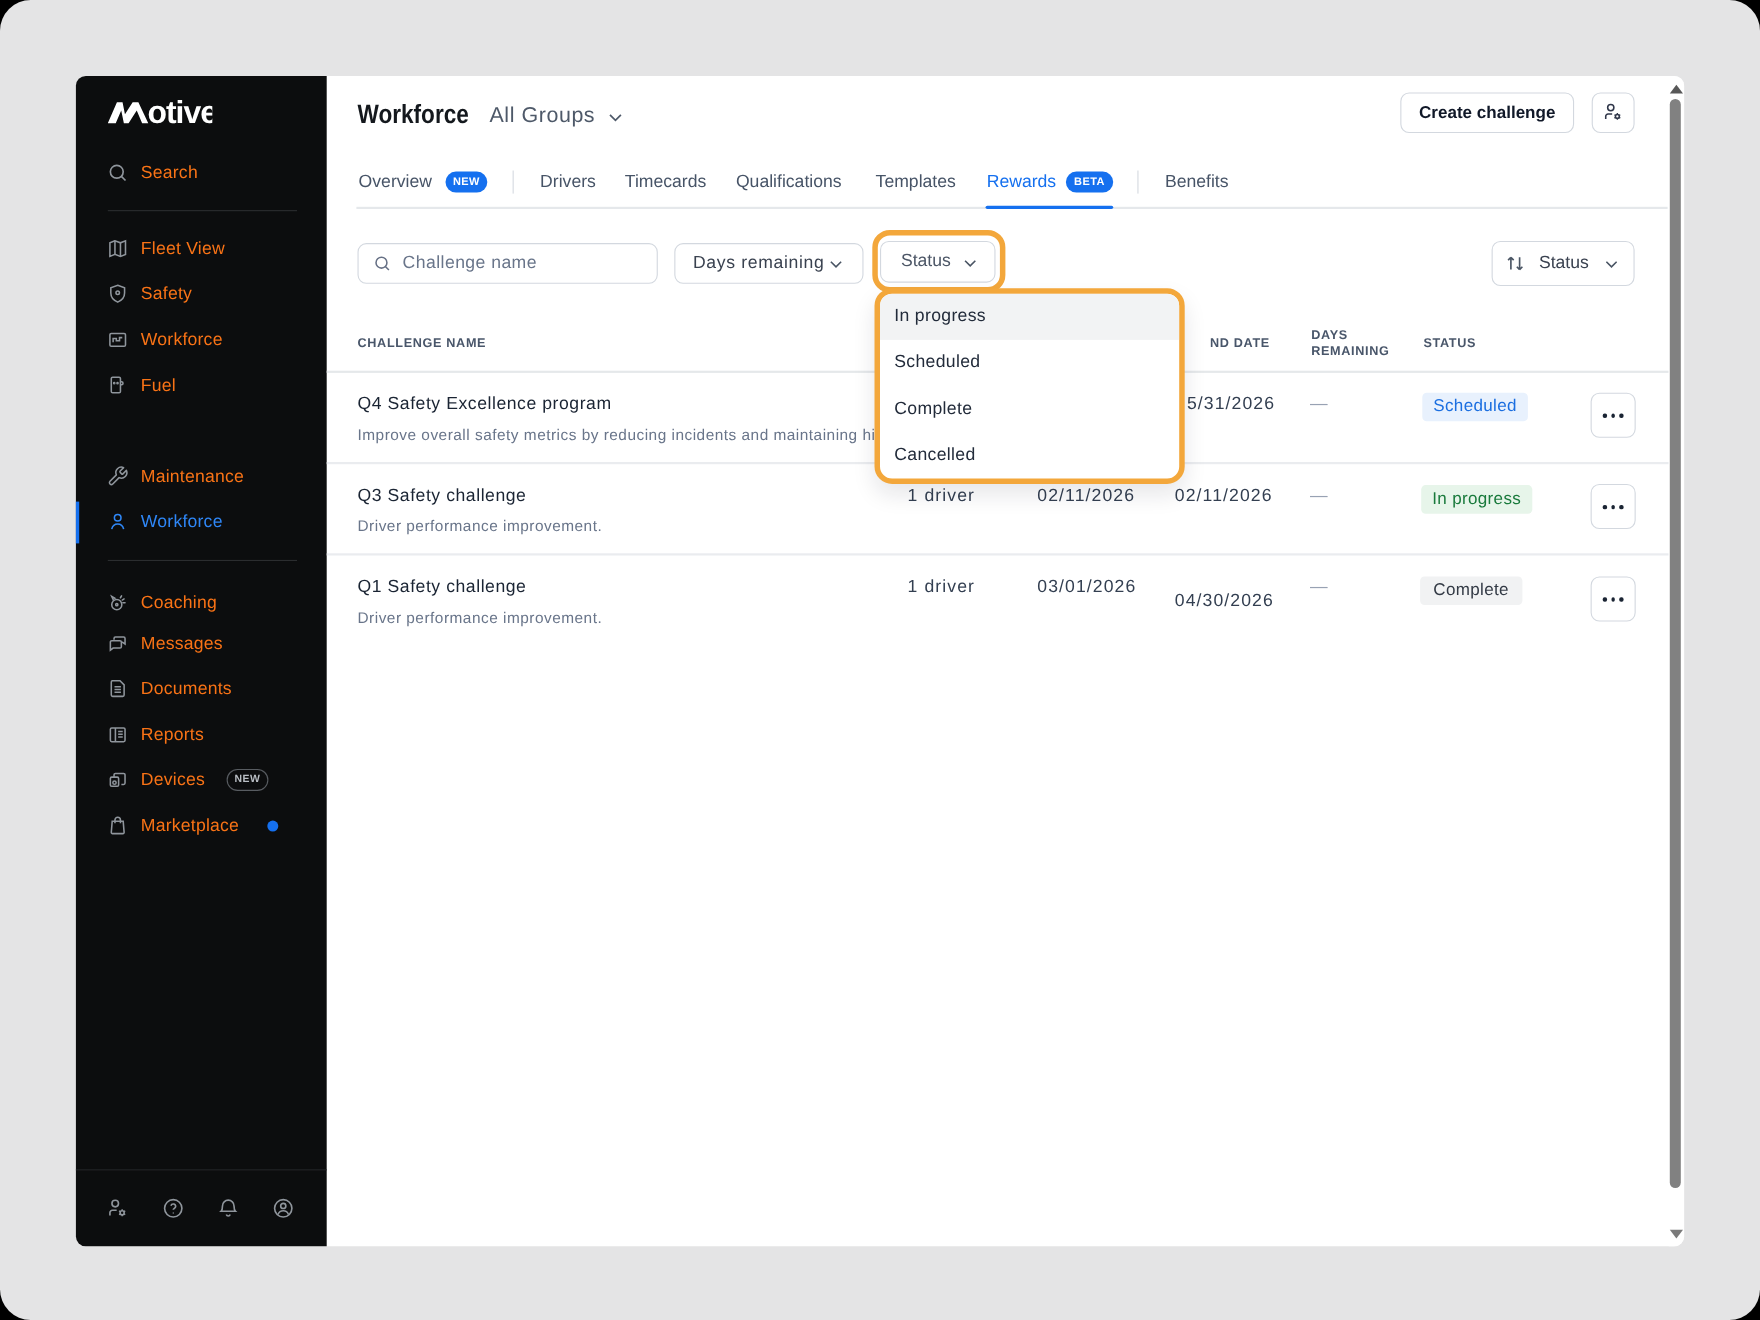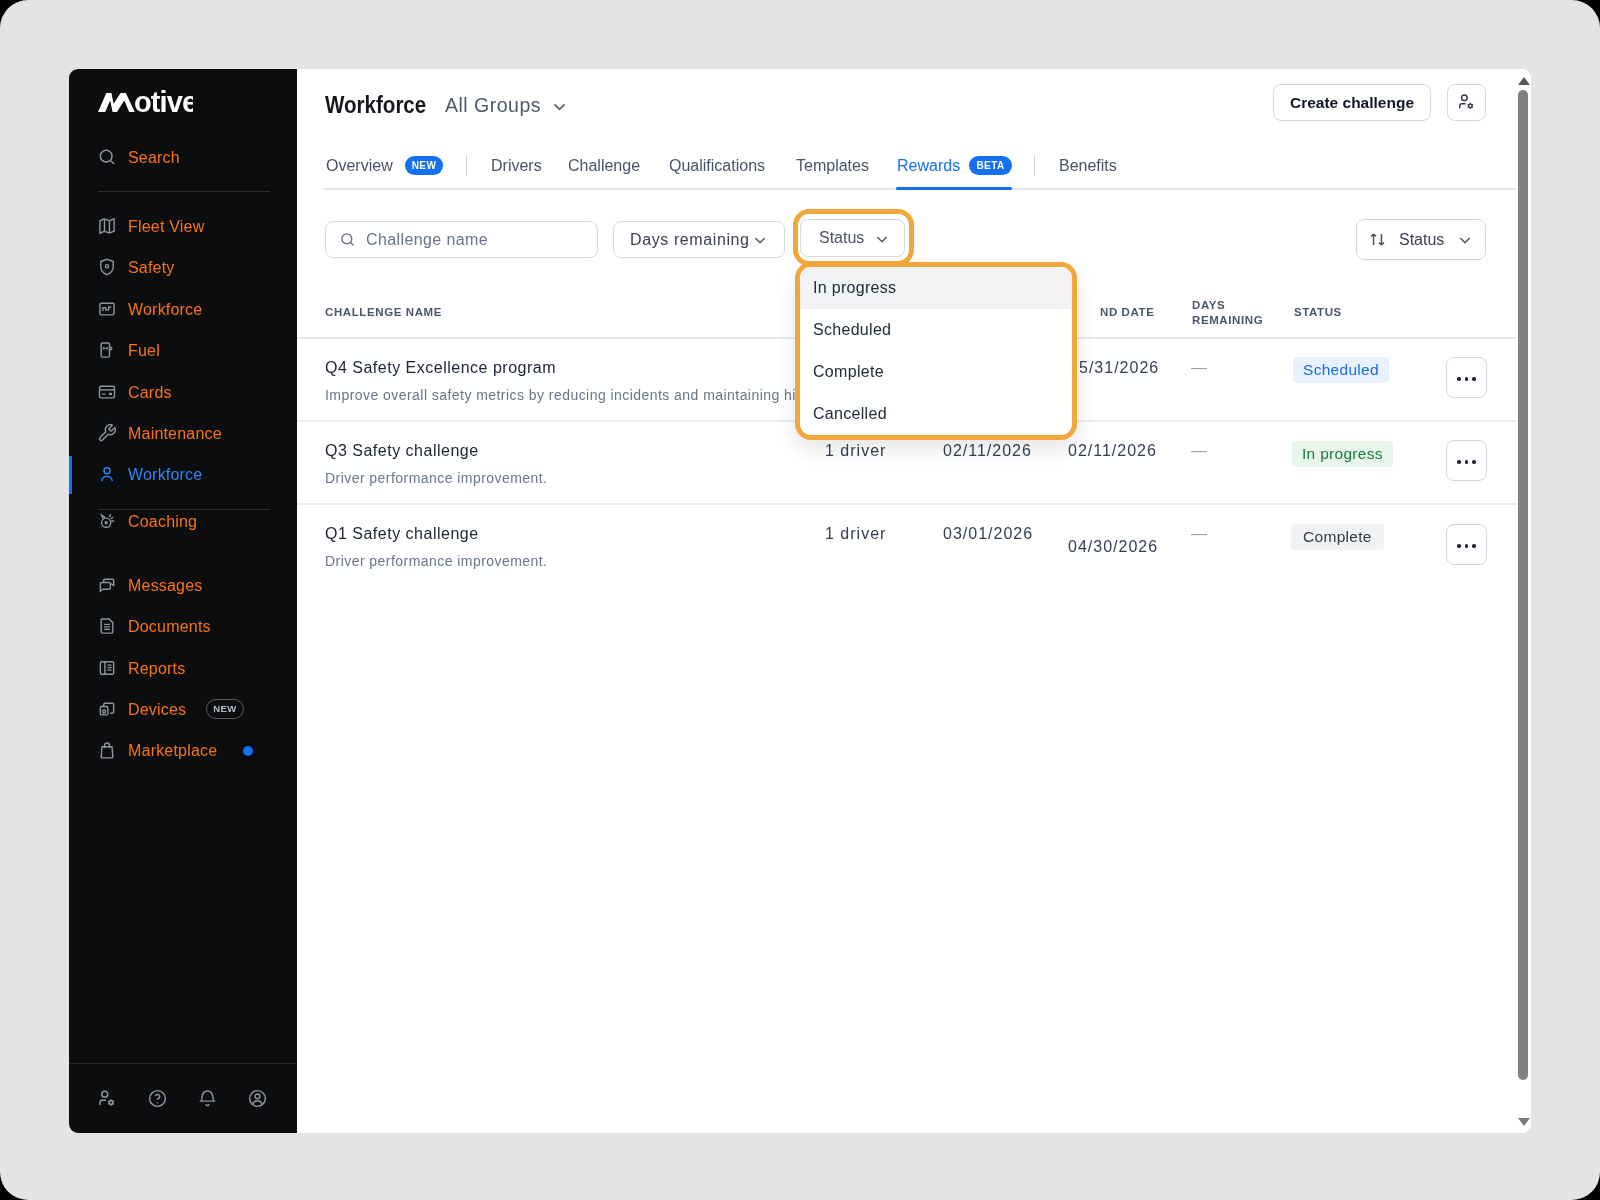--- a/index.html
+++ b/index.html
@@ -66,45 +66,36 @@
     </div>
     <div class="item" style="top:261px;">
       <svg class="ic" viewBox="0 0 24 24" fill="none" stroke="currentColor" stroke-width="1.7">
           <rect x="5" y="3.5" width="10" height="17" rx="1.5"></rect>
           <path d="M15 8.5h1.2a1.6 1.6 0 0 1 1.6 1.6v0a1.6 1.6 0 0 1-1.6 1.6H15"></path>
           <circle cx="8.2" cy="10" r="0.6" fill="currentColor"></circle>
           <circle cx="11.8" cy="10" r="0.6" fill="currentColor"></circle>
         </svg>
       <span class="lb">Fuel</span>
     </div>
-    <div class="item" style="top:303px;">
-      <svg class="ic" viewBox="0 0 24 24" fill="none" stroke="currentColor" stroke-width="1.7">
-          <rect x="3" y="5" width="18" height="14" rx="2"></rect>
-          <path d="M3 9.5h18"></path>
-          <path d="M6.5 14.5h3" stroke-linecap="round"></path>
-          <rect x="14.5" y="13" width="3.5" height="2.8" fill="currentColor" stroke="none"></rect>
-        </svg>
-      <span class="lb">Cards</span>
-    </div>
     <div class="item" style="top:344px;">
       <svg class="ic" viewBox="0 0 24 24" fill="none" stroke="currentColor" stroke-width="1.7" stroke-linejoin="round">
           <path d="M14.7 6.3a1 1 0 0 0 0 1.4l1.6 1.6a1 1 0 0 0 1.4 0l3.77-3.77a6 6 0 0 1-7.94 7.94l-6.91 6.91a2.12 2.12 0 0 1-3-3l6.91-6.91a6 6 0 0 1 7.94-7.94l-3.76 3.76z"></path>
         </svg>
       <span class="lb">Maintenance</span>
     </div>
     <div class="item" style="top:385px;">
       <div class="abs" style="left:-0px;top:2px;width:3px;height:38px;background:#1570ef;"></div>
       <svg class="ic" viewBox="0 0 24 24" fill="none" stroke="#2f87f7" stroke-width="1.7">
           <circle cx="12" cy="8" r="3.6"></circle>
           <path d="M5.5 20.5c.8-3.7 3.4-5.7 6.5-5.7s5.7 2 6.5 5.7"></path>
         </svg>
       <span class="lb" style="color:#2f87f7;">Workforce</span>
     </div>
     <div class="div" style="top:440px;"></div>
-    <div class="item" style="top:432px;">
+    <div class="item" style="top:459px;">
       <svg class="ic" viewBox="0 0 24 24" fill="none" stroke="currentColor" stroke-width="1.7">
           <circle cx="11" cy="14" r="5.5"></circle>
           <circle cx="11" cy="14" r="1.2"></circle>
           <path d="M7.5 9.5 5.5 5l4.2 2.6"></path>
           <path d="M15 6.5l1.2-2M17 9l2-1.2M17.7 12h2.3" stroke-linecap="round"></path>
         </svg>
       <span class="lb">Coaching</span>
     </div>
     <div class="item" style="top:496px;">
       <svg class="ic" viewBox="0 0 24 24" fill="none" stroke="currentColor" stroke-width="1.7">
@@ -184,21 +175,21 @@
           <circle r="2.1"></circle>
           <path d="M0 -3.7V-2.2M0 2.2V3.7M-3.2 -1.85l1.3.75M1.9 1.1l1.3.75M-3.2 1.85l1.3-.75M1.9 -1.1l1.3-.75" stroke-width="1.5"></path>
         </g>
       </svg>
   </div>
 
   <div class="abs tab" style="left:257px;">Overview</div>
   <div class="abs" style="left:336px;top:87px;width:38px;height:19px;background:#1570ef;border-radius:10px;color:#fff;font-size:10px;font-weight:bold;letter-spacing:.4px;text-align:center;line-height:19px;">NEW</div>
   <div class="abs" style="left:397px;top:86px;width:1px;height:21px;background:#d5d9e0;"></div>
   <div class="abs tab" style="left:422px;">Drivers</div>
-  <div class="abs tab" style="left:499px;">Challenge</div>
+  <div class="abs tab" style="left:499px;">Timecards</div>
   <div class="abs tab" style="left:600px;">Qualifications</div>
   <div class="abs tab" style="left:727px;text-align:center;">Templates</div>
   <div class="abs tab" style="left:828px;color:#1570ef;">Rewards</div>
   <div class="abs" style="left:900px;top:87px;width:43px;height:19px;background:#1570ef;border-radius:10px;color:#fff;font-size:10px;font-weight:bold;letter-spacing:.4px;text-align:center;line-height:19px;">BETA</div>
   <div class="abs" style="left:965px;top:86px;width:1px;height:21px;background:#d5d9e0;"></div>
   <div class="abs tab" style="left:990px;">Benefits</div>
   <div class="abs" style="left:255px;top:119px;width:1192px;height:1.5px;background:#e5e8eb;"></div>
   <div class="abs" style="left:827px;top:117.5px;width:116px;height:3.5px;background:#1570ef;border-radius:2px;"></div>
 
   <div class="abs" style="left:256px;top:152px;width:271px;height:35px;border:1px solid #d3d8df;border-radius:8px;">

